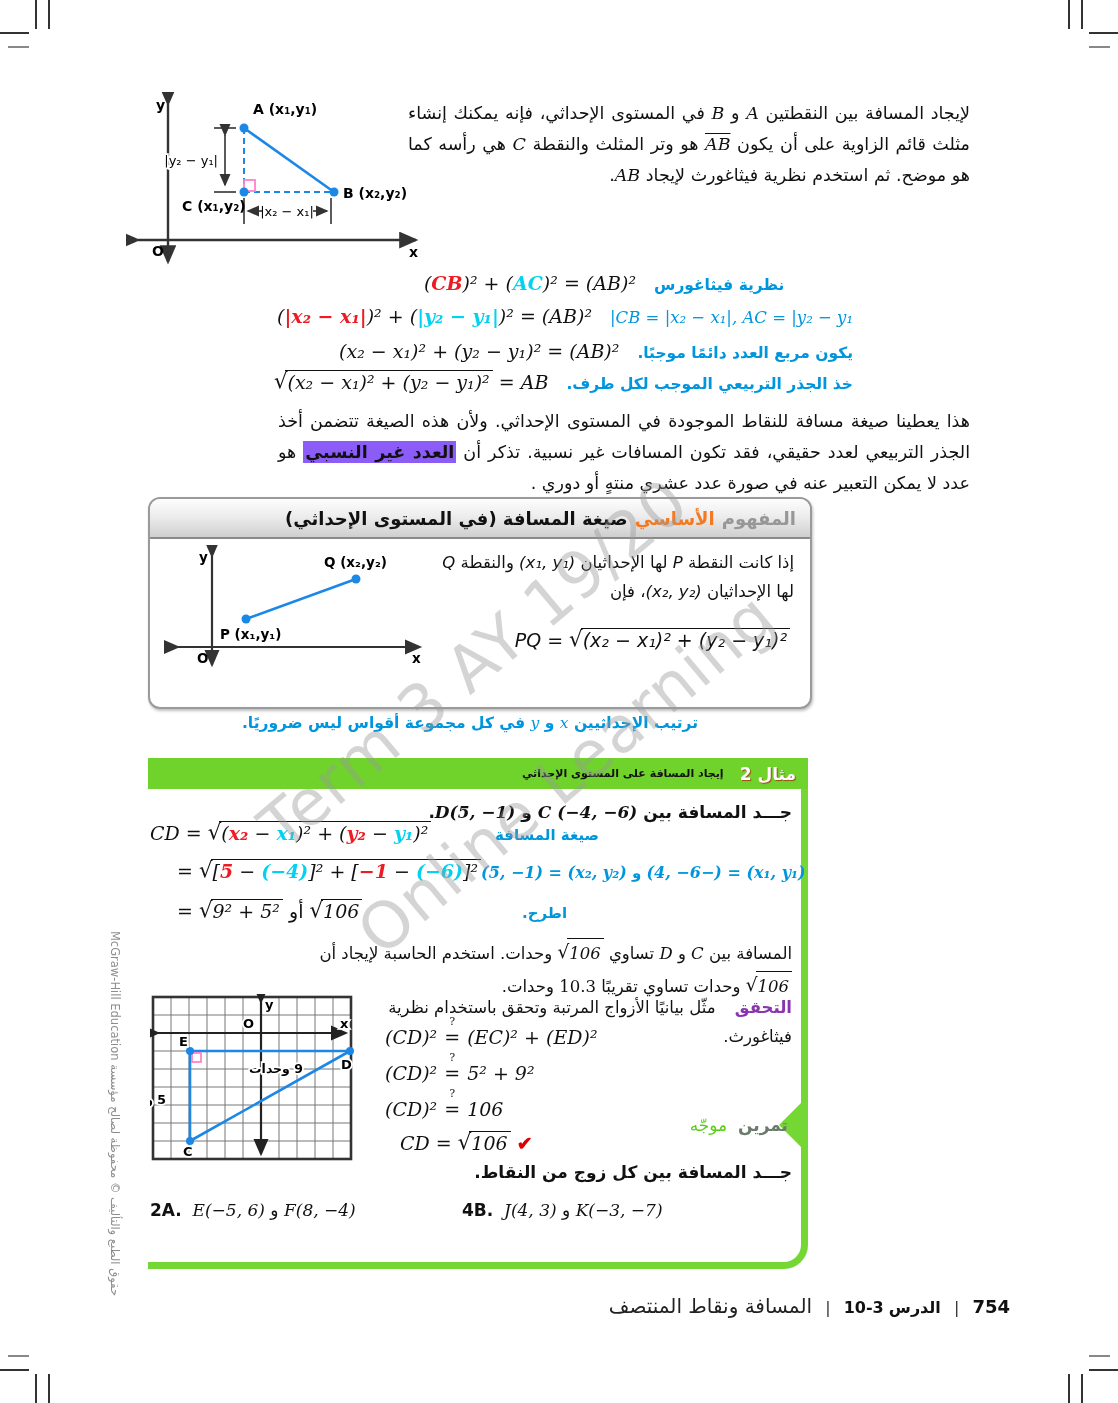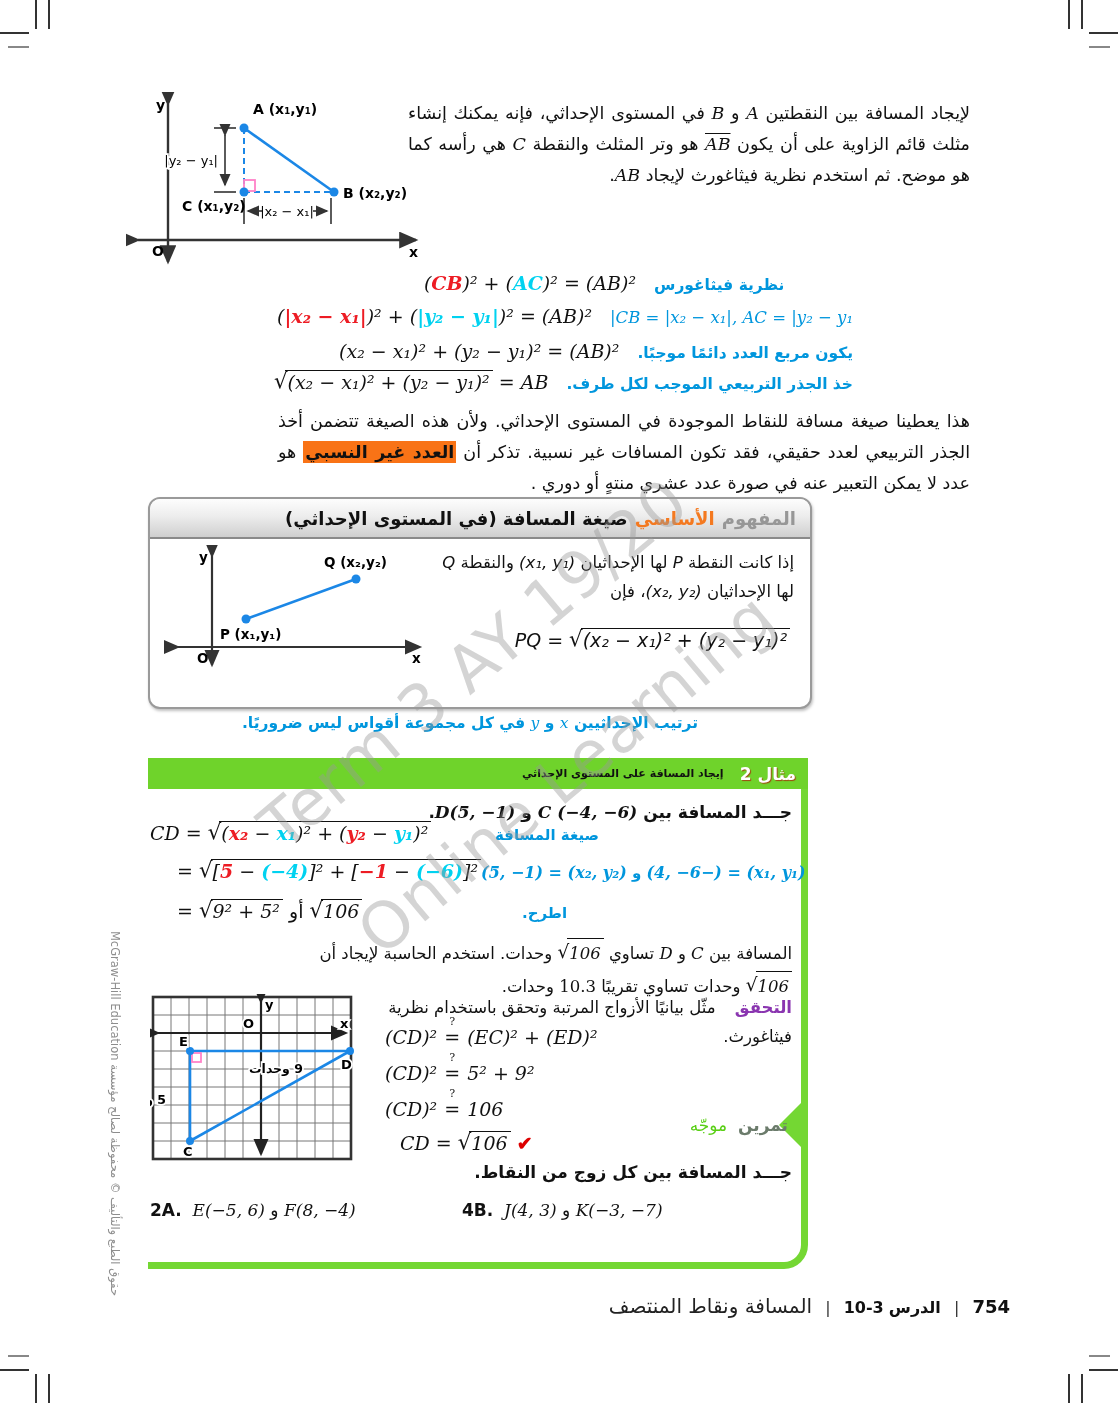--- a/index.html
+++ b/index.html
@@ -23,21 +23,21 @@
   .rsym{display:inline-block;font-style:normal;position:relative;top:-1px;font-size:1.12em;}
   .rad{display:inline-block;border-top:1.6px solid #111;padding:0 3px 0 2px;margin-left:-2px;}
   .qeq{display:inline-block;position:relative;margin:0 7px;font-style:normal;}
   .qeq .q{position:absolute;top:-11px;left:50%;transform:translateX(-50%);font-size:11px;}
   
   .drow{position:absolute;left:148px;width:705px;display:flex;align-items:baseline;direction:ltr;}
   .deq{width:488px;text-align:right;}
   .dnote{margin-left:18px;direction:rtl;text-align:left;flex:1;font-size:15.5px;font-weight:bold;color:#0096dd;white-space:nowrap;}
   .dnote.mathnote{font-family:"DejaVu Serif",serif;font-style:italic;font-weight:normal;font-size:16.5px;}
   
-  .hl{background:#f97316;font-weight:bold;padding:1px 2px;}
+  .hl{background:#8b5cf6;font-weight:bold;padding:1px 2px;}
   
   .cbox{position:absolute;left:148px;top:497px;width:660px;height:208px;border:2px solid #9a9a9a;
         border-radius:12px;box-shadow:1px 2px 3px rgba(0,0,0,.25);background:#fff;}
   .cbox .hd{height:38px;border-bottom:2px solid #8a8a8a;border-radius:10px 10px 0 0;
         background:linear-gradient(180deg,#fdfdfd 0%,#ededed 45%,#cfcfcf 100%);
         display:flex;align-items:center;direction:rtl;padding:0 14px;font-size:18px;font-weight:bold;}
   .gray{color:#979797;}
   .orange{color:#f47920;}
   
   .exborder{position:absolute;left:148px;top:758px;width:653px;height:504px;

